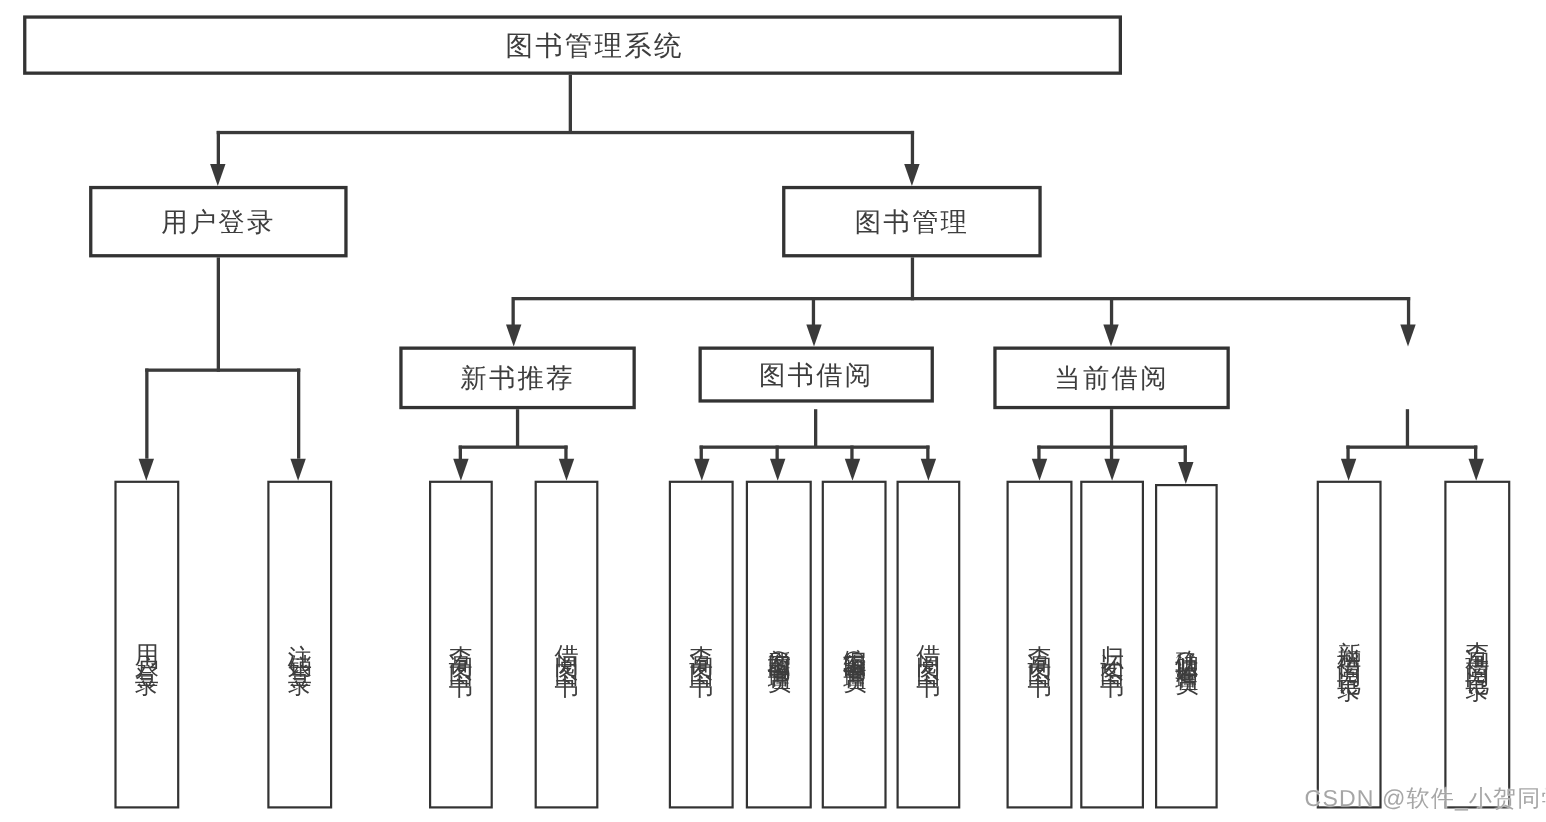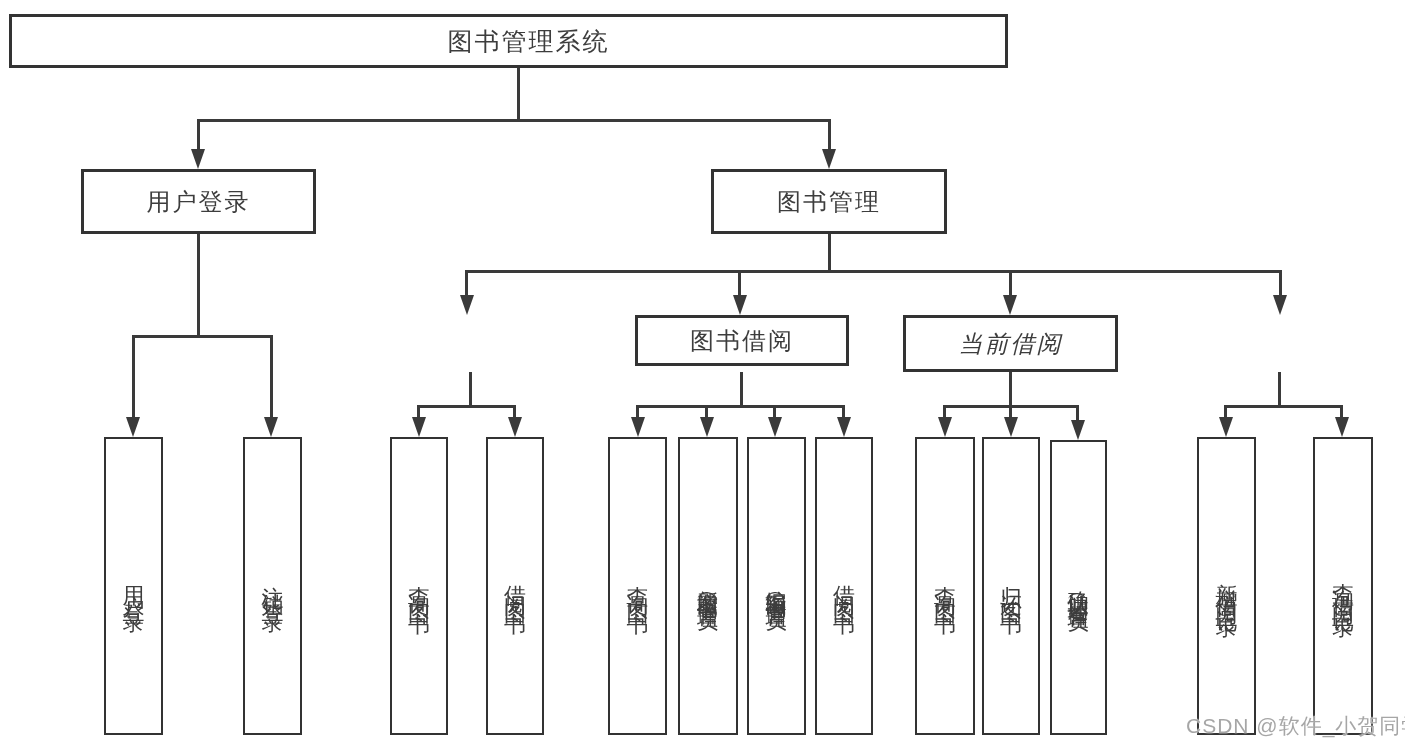--- a/index.html
+++ b/index.html
@@ -39,21 +39,21 @@
     position:absolute;left:1186px;top:712px;
     font-size:21px;letter-spacing:1px;color:rgba(150,150,150,0.85);
     text-shadow:0 0 2px #ffffff, 0 0 1px #ffffff;white-space:nowrap;
   }
 </style>
 </head>
 <body>
 
 <div class="canvas">
 
-  <div class="node root" style="left:9px;top:14px;width:999px;height:54px;padding-left:40px;">图书管理系统</div>
+  <div class="node root" style="left:21px;top:14px;width:999px;height:54px;padding-left:40px;">图书管理系统</div>
 
   <div class="vl" style="left:517px;top:68px;height:53px;"></div>
   <div class="hl" style="left:197px;top:119px;width:634px;"></div>
   <div class="vl" style="left:197px;top:119px;height:31px;"></div>
   <div class="vl" style="left:828px;top:119px;height:31px;"></div>
   <div class="arrow" style="left:191px;top:149px;"></div>
   <div class="arrow" style="left:822px;top:149px;"></div>
 
   <div class="node" style="left:81px;top:169px;width:235px;height:65px;">用户登录</div>
   <div class="node" style="left:711px;top:169px;width:236px;height:65px;">图书管理</div>
@@ -69,22 +69,23 @@
   <div class="hl" style="left:466px;top:270px;width:816px;"></div>
   <div class="vl" style="left:465px;top:270px;height:27px;"></div>
   <div class="vl" style="left:738px;top:270px;height:27px;"></div>
   <div class="vl" style="left:1009px;top:270px;height:27px;"></div>
   <div class="vl" style="left:1279px;top:270px;height:27px;"></div>
   <div class="arrow" style="left:460px;top:295px;"></div>
   <div class="arrow" style="left:733px;top:295px;"></div>
   <div class="arrow" style="left:1003px;top:295px;"></div>
   <div class="arrow" style="left:1273px;top:295px;"></div>
 
+  <div class="node" style="left:363px;top:315px;width:215px;height:57px;">新书推荐</div>
   <div class="node" style="left:635px;top:315px;width:214px;height:51px;">图书借阅</div>
-  <div class="node" style="left:903px;top:315px;width:215px;height:57px;font-style:italic;">当前借阅</div>
+  <div class="node" style="left:903px;top:315px;width:215px;height:57px;">当前借阅</div>
 
   <div class="vl" style="left:469px;top:372px;height:35px;"></div>
   <div class="hl" style="left:417px;top:405px;width:99px;"></div>
   <div class="vl" style="left:417px;top:405px;height:14px;"></div>
   <div class="vl" style="left:513px;top:405px;height:14px;"></div>
   <div class="arrow" style="left:412px;top:417px;"></div>
   <div class="arrow" style="left:508px;top:417px;"></div>
 
   <div class="vl" style="left:740px;top:372px;height:35px;"></div>
   <div class="hl" style="left:636px;top:405px;width:209px;"></div>

